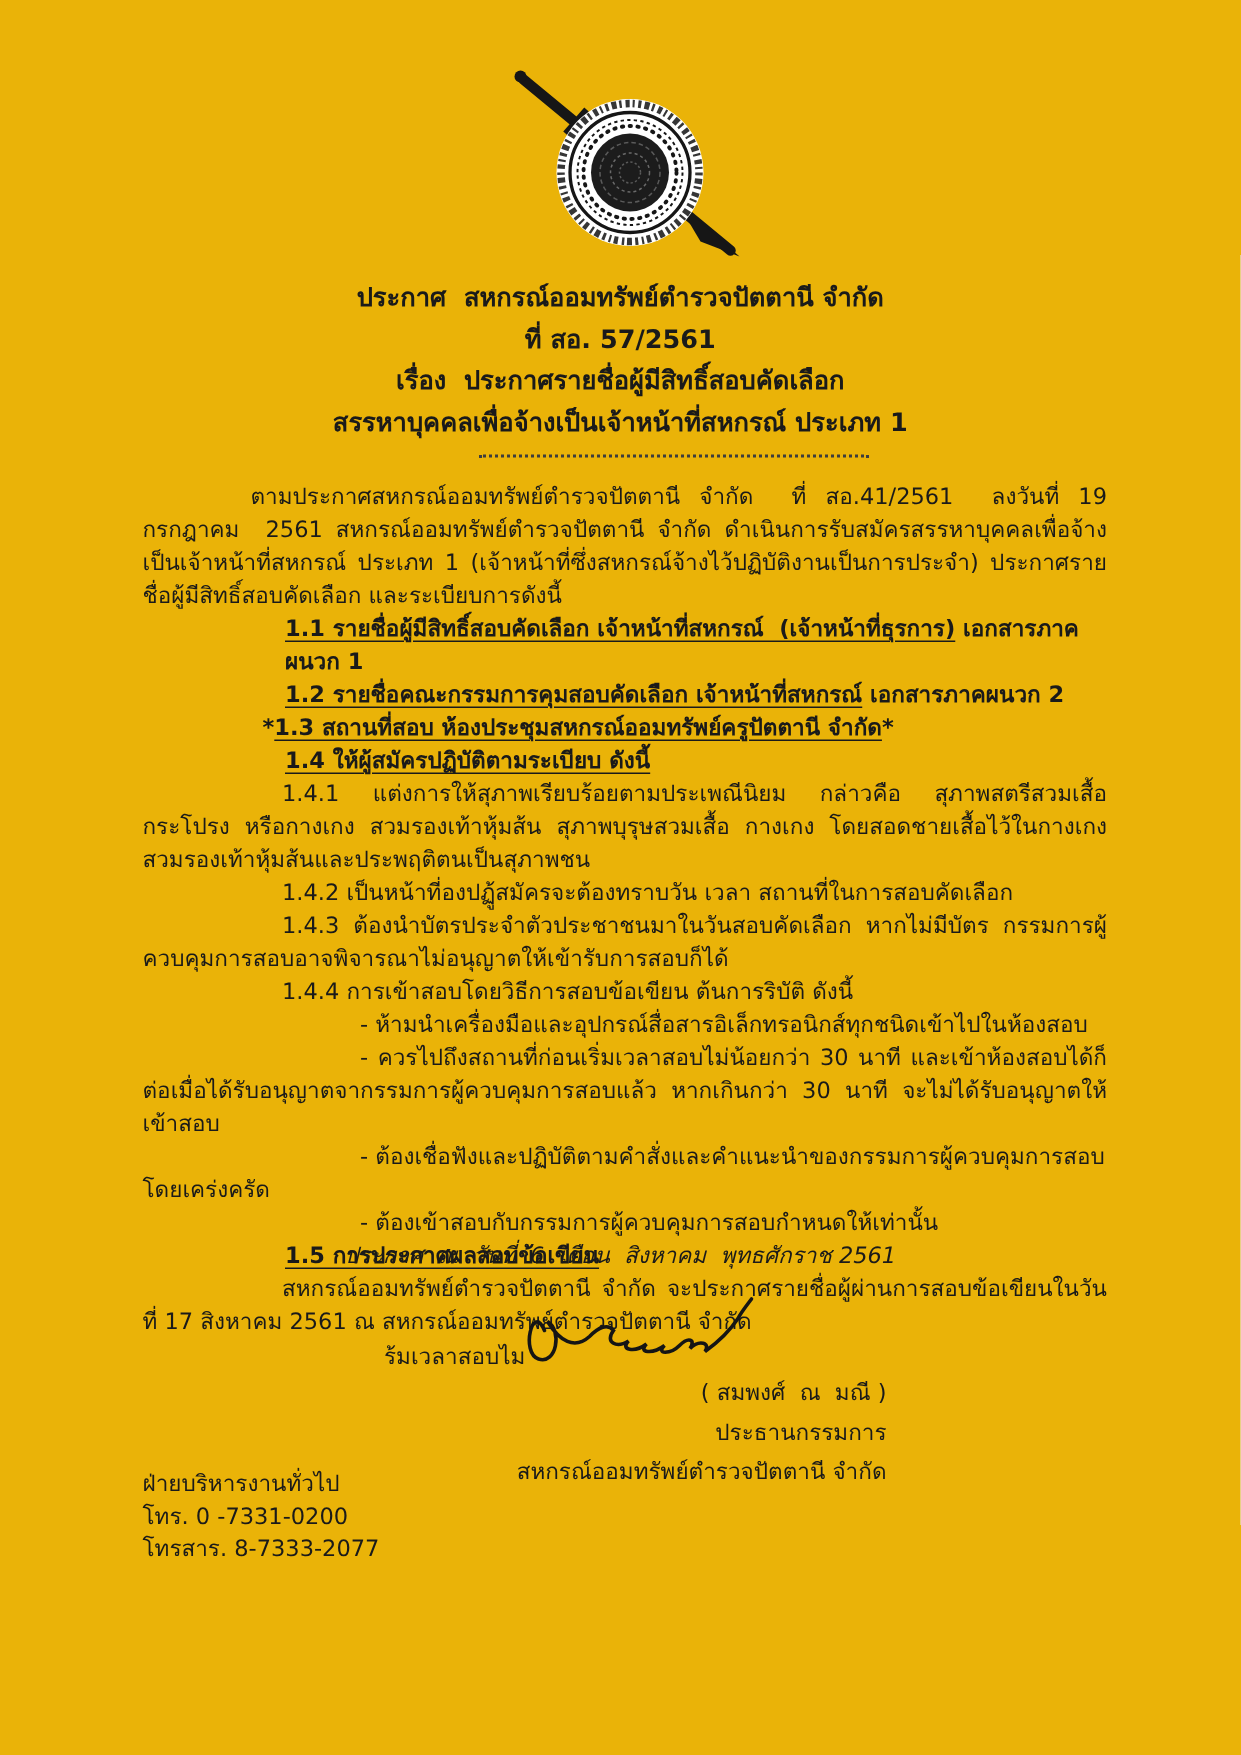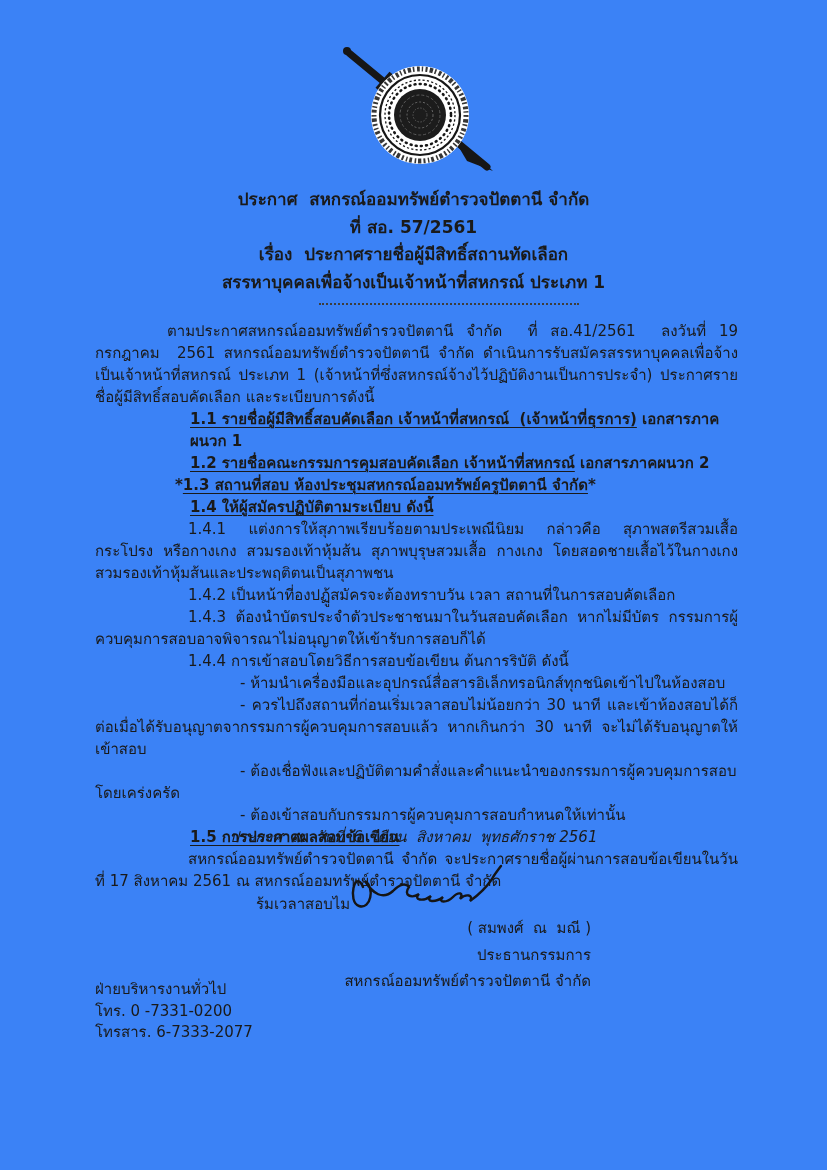--- a/index.html
+++ b/index.html
@@ -1,18 +1,18 @@
 <!DOCTYPE html>
 <html><head>
 <meta charset="utf-8">
 <style>
   html,body { margin:0; padding:0; background:#e8e8e8; }
   .page {
     position:relative; width:827px; height:1170px; margin:0 auto;
-    background:#3b82f6; color:#1a1a1a; overflow:hidden;
+    background:#eab308; color:#1a1a1a; overflow:hidden;
     font-family:"DejaVu Sans","Liberation Sans",sans-serif;
     font-size:15px;
   }
   .t, .line, .para, .c { white-space:pre-wrap; }
 
   .seal { position:absolute; left:333px; top:44px; width:175px; height:140px; }
 
   .title-block {
     position:absolute; top:186px; left:0; right:0;
     text-align:center; font-weight:bold; font-size:17px; line-height:27.5px;
@@ -68,21 +68,21 @@
       <circle cx="87" cy="71" r="26" fill="#1c1c1c"></circle>
       <circle cx="87" cy="71" r="20" fill="none" stroke="#5a5a5a" stroke-width="1" stroke-dasharray="3 2"></circle>
       <circle cx="87" cy="71" r="13" fill="none" stroke="#6a6a6a" stroke-width="1" stroke-dasharray="2 2"></circle>
       <circle cx="87" cy="71" r="7" fill="none" stroke="#5a5a5a" stroke-width="1" stroke-dasharray="1.5 1.5"></circle>
     </svg>
   </div>
 
   <div class="title-block">
     <div class="t">ประกาศ  สหกรณ์ออมทรัพย์ตำรวจปัตตานี จำกัด</div>
     <div class="t">ที่ สอ. 57/2561</div>
-    <div class="t">เรื่อง  ประกาศรายชื่อผู้มีสิทธิ์สถานทัดเลือก</div>
+    <div class="t">เรื่อง  ประกาศรายชื่อผู้มีสิทธิ์สอบคัดเลือก</div>
     <div class="t">สรรหาบุคคลเพื่อจ้างเป็นเจ้าหน้าที่สหกรณ์ ประเภท 1</div>
   </div>
 
   <div class="dotted-sep"></div>
 
   <div class="content">
     <p class="para jf ti72">ตามประกาศสหกรณ์ออมทรัพย์ตำรวจปัตตานี จำกัด  ที่ สอ.41/2561  ลงวันที่ 19 กรกฎาคม  2561 สหกรณ์ออมทรัพย์ตำรวจปัตตานี จำกัด ดำเนินการรับสมัครสรรหาบุคคลเพื่อจ้างเป็นเจ้าหน้าที่สหกรณ์ ประเภท 1 (เจ้าหน้าที่ซึ่งสหกรณ์จ้างไว้ปฏิบัติงานเป็นการประจำ) ประกาศรายชื่อผู้มีสิทธิ์สอบคัดเลือก และระเบียบการดังนี้</p>
 
     <div class="line ind95"><span class="u c">1.1 รายชื่อผู้มีสิทธิ์สอบคัดเลือก เจ้าหน้าที่สหกรณ์  (เจ้าหน้าที่ธุรการ)</span><span class="b c"> เอกสารภาคผนวก 1</span></div>
 
@@ -129,16 +129,16 @@
 
   <div class="sig-col">
     <div class="c">( สมพงศ์  ณ  มณี )</div>
     <div class="c">ประธานกรรมการ</div>
     <div class="c">สหกรณ์ออมทรัพย์ตำรวจปัตตานี จำกัด</div>
   </div>
 
   <div class="footer">
     <div class="c">ฝ่ายบริหารงานทั่วไป</div>
     <div class="c">โทร. 0 -7331-0200</div>
-    <div class="c">โทรสาร. 6-7333-2077</div>
+    <div class="c">โทรสาร. 8-7333-2077</div>
   </div>
 
 </div>
 
 </body></html>

